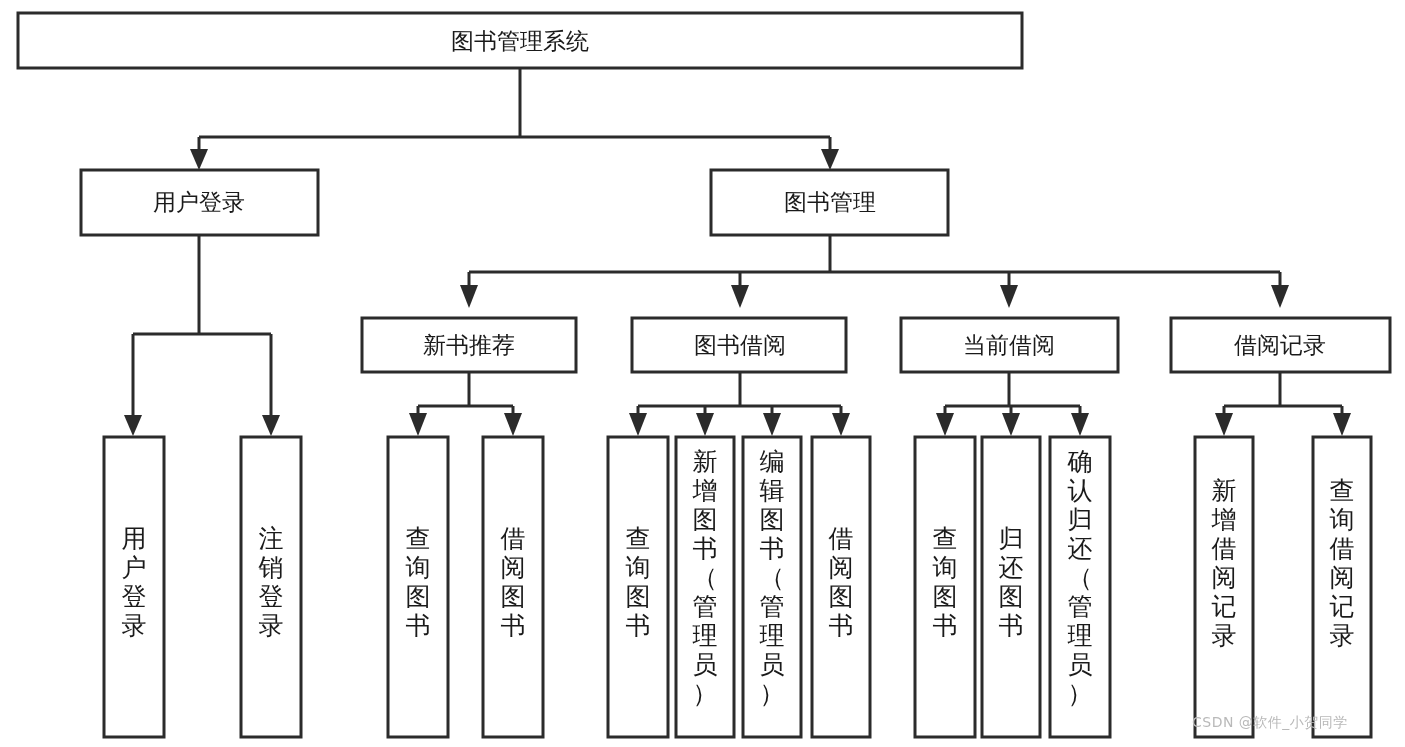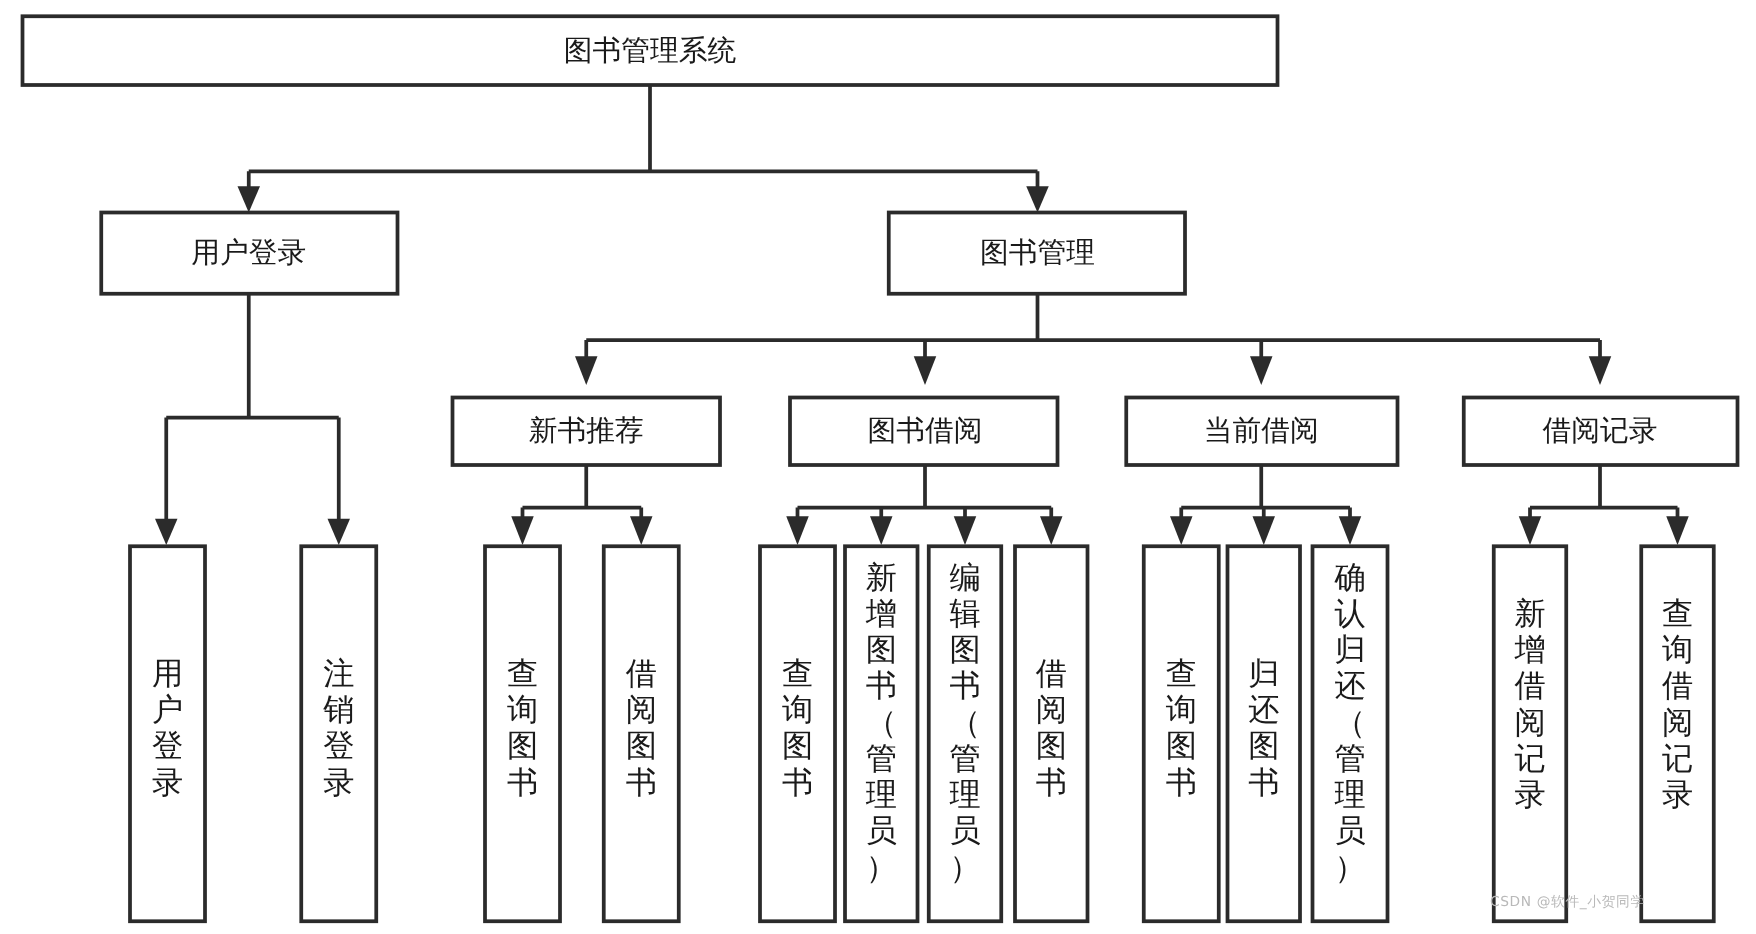--- a/index.html
+++ b/index.html
@@ -22,21 +22,21 @@
     dominant-baseline:middle;
     white-space:pre;
   }
   .node-label.vert{
     font-size:25px;
     text-anchor:middle;
   }
   .watermark{
     position:absolute;
     left:1192px;top:714px;
-    font-size:11px;
+    font-size:14px;
     color:#b9b9b9;
     letter-spacing:0.5px;
     font-family:"DejaVu Sans","Liberation Sans",sans-serif;
     pointer-events:none;
     white-space:nowrap;
   }
 </style>
 </head>
 <body>
 

